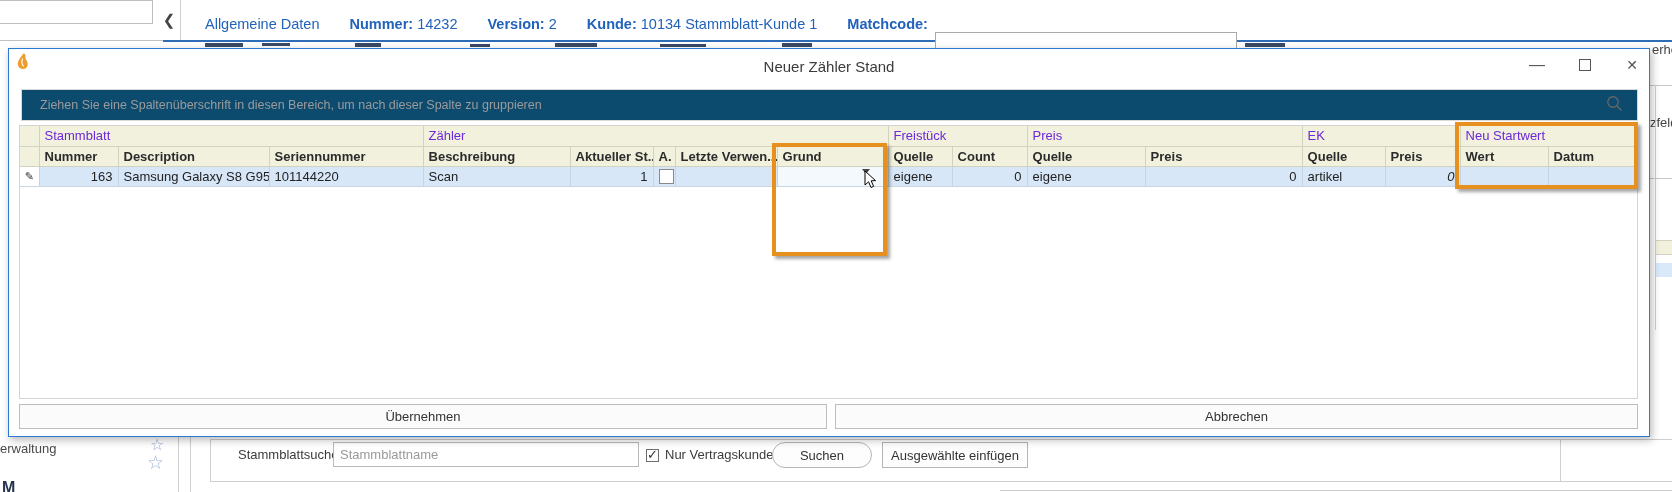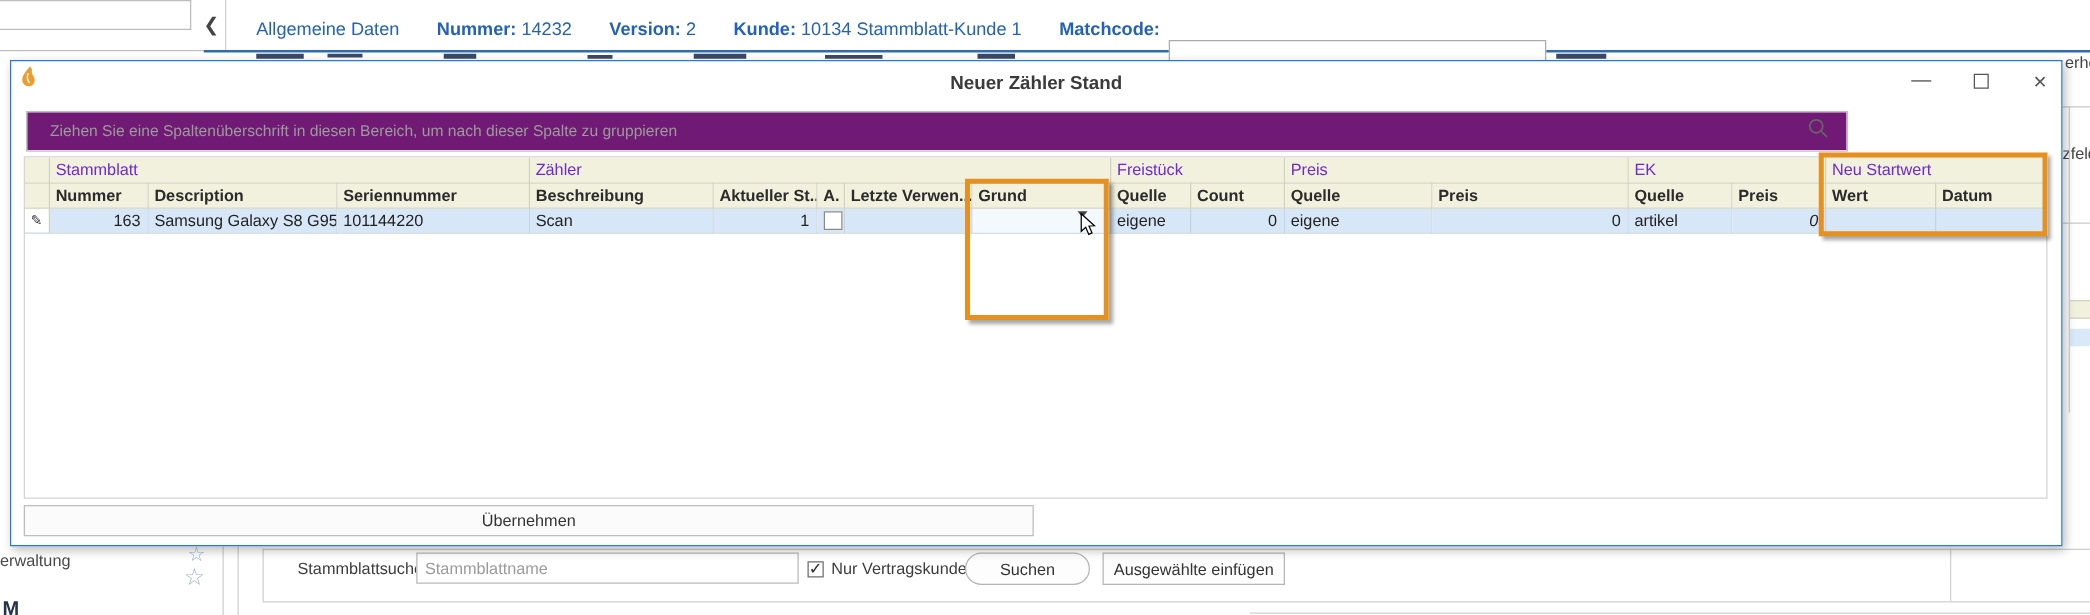--- a/index.html
+++ b/index.html
@@ -33,26 +33,26 @@
                 font-family:inherit;font-size:13px;padding:0 6px;color:#333;}
   .search-input::placeholder{color:#9a9a9a;}
   .cb{width:13px;height:13px;border:1px solid #6e6e6e;background:#fff;box-sizing:border-box;position:relative;}
   .cb.checked::after{content:"\2713";position:absolute;left:0px;top:-3px;font-size:13px;color:#333;font-weight:bold;}
   .btn{border:1px solid #b5b5b5;background:#fdfdfd;display:flex;align-items:center;justify-content:center;
        font-size:13px;color:#333;box-sizing:border-box;white-space:nowrap;}
 
   
   .dialog{left:8px;top:48px;width:1642px;height:389px;background:#fff;border:1px solid #2a7ad4;
           box-sizing:border-box;box-shadow:2px 3px 8px rgba(0,0,0,.28);}
-  .dlg-title{left:0;right:0;top:9px;text-align:center;font-weight:bold;font-size:15px;color:#3b3b3b;}
+  .dlg-title{left:0;right:0;top:9px;text-align:center;font-weight:normal;font-size:15px;color:#3b3b3b;}
   .dlg-icon{left:6px;top:4px;}
   .winctl{top:6px;width:28px;height:20px;display:flex;align-items:center;justify-content:center;color:#555;}
   .winctl .maxbox{width:10px;height:10px;border:1.5px solid #555;}
-  .groupby{left:12px;top:40px;width:1457px;height:32px;border:1px solid #d9d9d9;box-sizing:border-box;
-           display:flex;align-items:center;background:#701a75;}
+  .groupby{left:12px;top:40px;width:1617px;height:32px;border:1px solid #d9d9d9;box-sizing:border-box;
+           display:flex;align-items:center;background:#0c4a6e;}
   .groupby-text{margin-left:18px;color:#9b9b9b;font-size:12.5px;flex:1;white-space:nowrap;overflow:hidden;}
   .groupby .mag{margin-right:14px;}
 
   .table-box{left:10px;top:76px;width:1619px;height:274px;border:1px solid #d4d4d4;box-sizing:border-box;background:#fff;overflow:hidden;}
   table.grid{border-collapse:collapse;table-layout:fixed;width:1617px;}
   table.grid td{box-sizing:border-box;height:20px;padding:0 5px;font-size:13px;white-space:nowrap;overflow:hidden;}
   td.hd{background:#f1f1dd;border-right:1px solid #d2d2c0;border-bottom:1px solid #d2d2c0;font-weight:bold;color:#2b2b2b;}
   td.ghd{background:#f1f1dd;border-right:1px solid #d2d2c0;border-bottom:1px solid #d2d2c0;font-weight:normal;color:#6d28d9;}
   tr.data td{background:#d7e7f8;border-right:1px solid #c4d4e4;border-bottom:1px solid #c9d6e4;color:#222;}
   tr.data td.ind{background:#fff;border-right:1px solid #d2d2c0;text-align:center;color:#333;font-size:11px;padding:0;}
@@ -227,20 +227,21 @@
           <td>artikel</td>
           <td class="num ital">0</td>
           <td></td>
           <td></td>
         </tr>
       </tbody>
         </table>
     </div>
 
     <div class="abs dlg-btn" style="left:10px;width:808px;">Übernehmen</div>
+    <div class="abs dlg-btn" style="left:826px;width:803px;">Abbrechen</div>
   </div>
 
   <div class="abs hl" style="left:772px;top:143px;width:115px;height:113px;"></div>
   <div class="abs hl" style="left:1455px;top:122px;width:183px;height:67px;"></div>
 
   <div class="abs dd-arrow"></div>
 
   <div class="abs" style="left:864px;top:170px;">
     <svg width="13" height="19" viewBox="0 0 13 19">
       <path d="M1 1 L1 15 L4.6 11.8 L7 17.5 L9.6 16.3 L7.2 10.8 L11.5 10.6 Z" fill="#fff" stroke="#000" stroke-width="1"></path>

